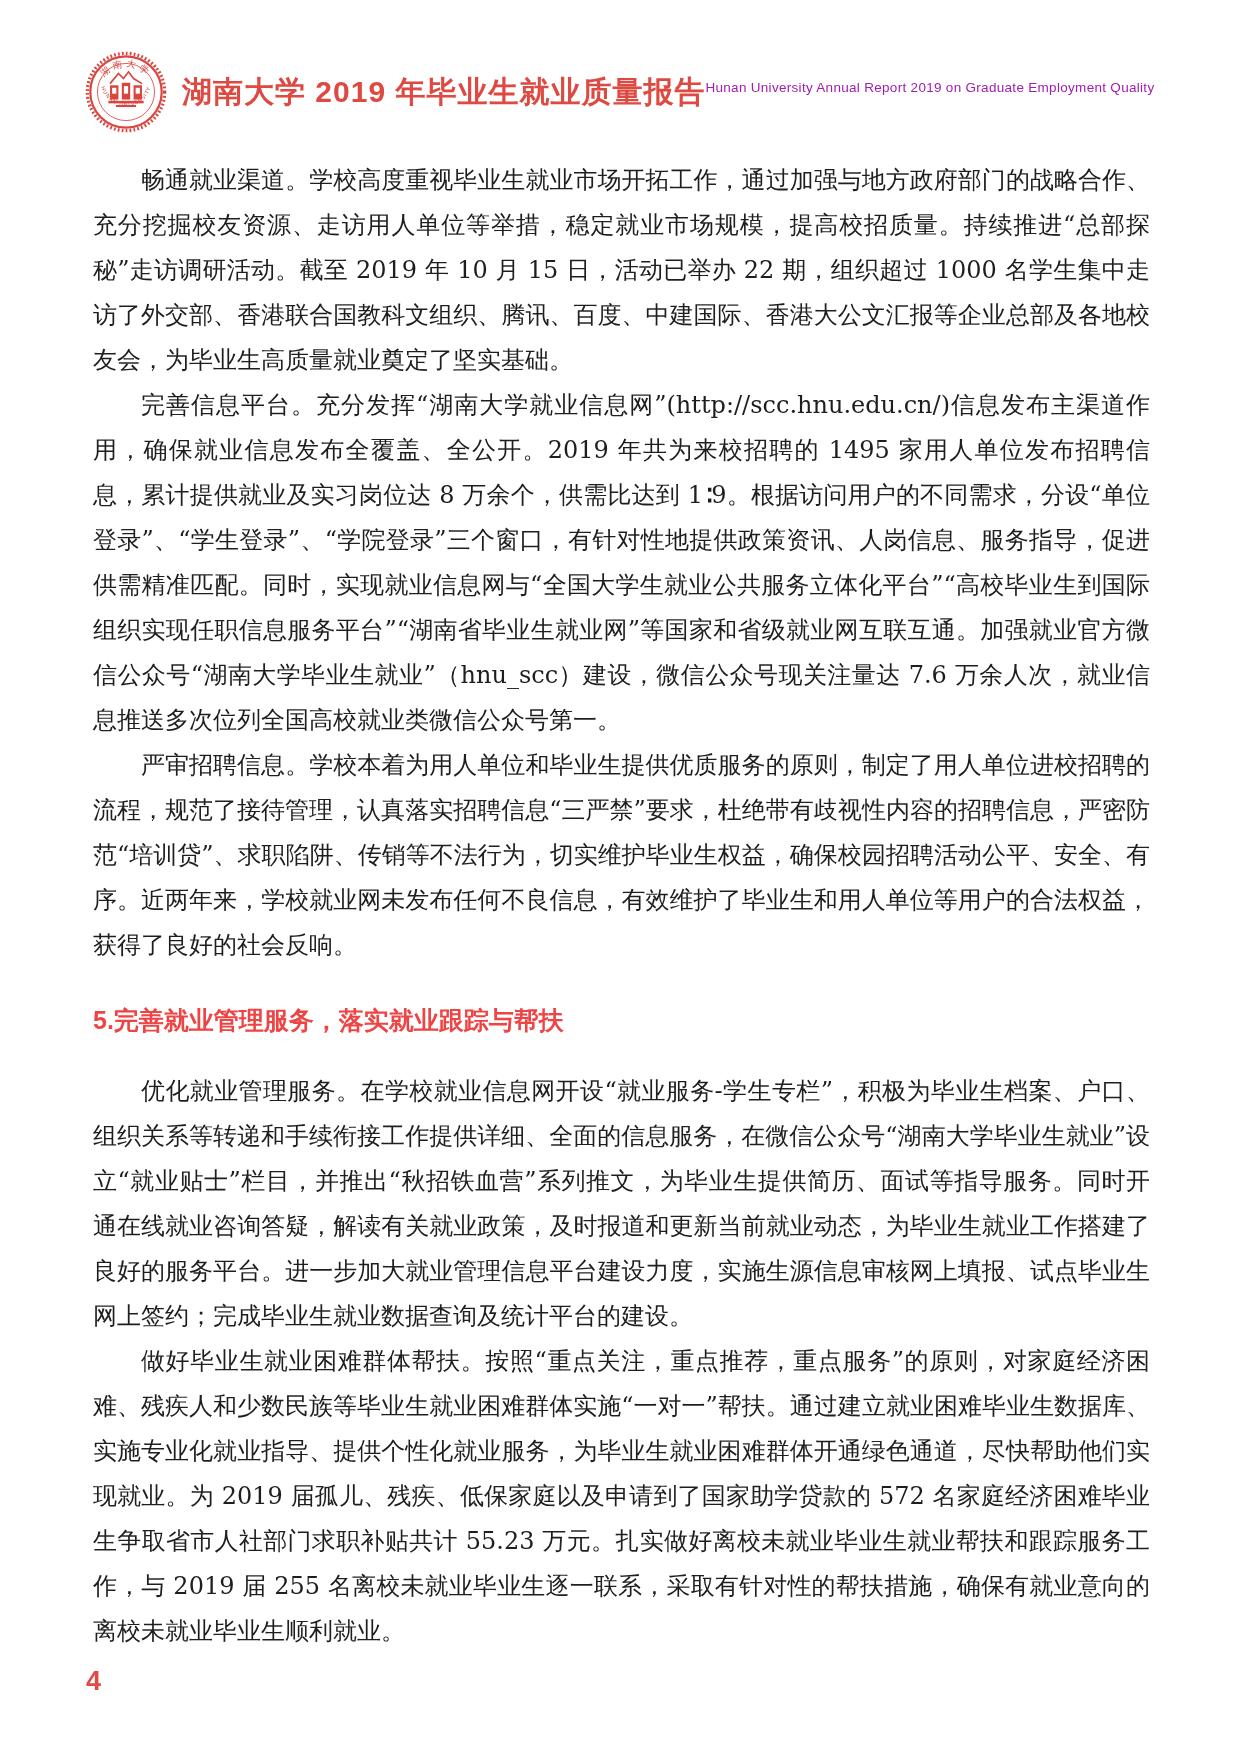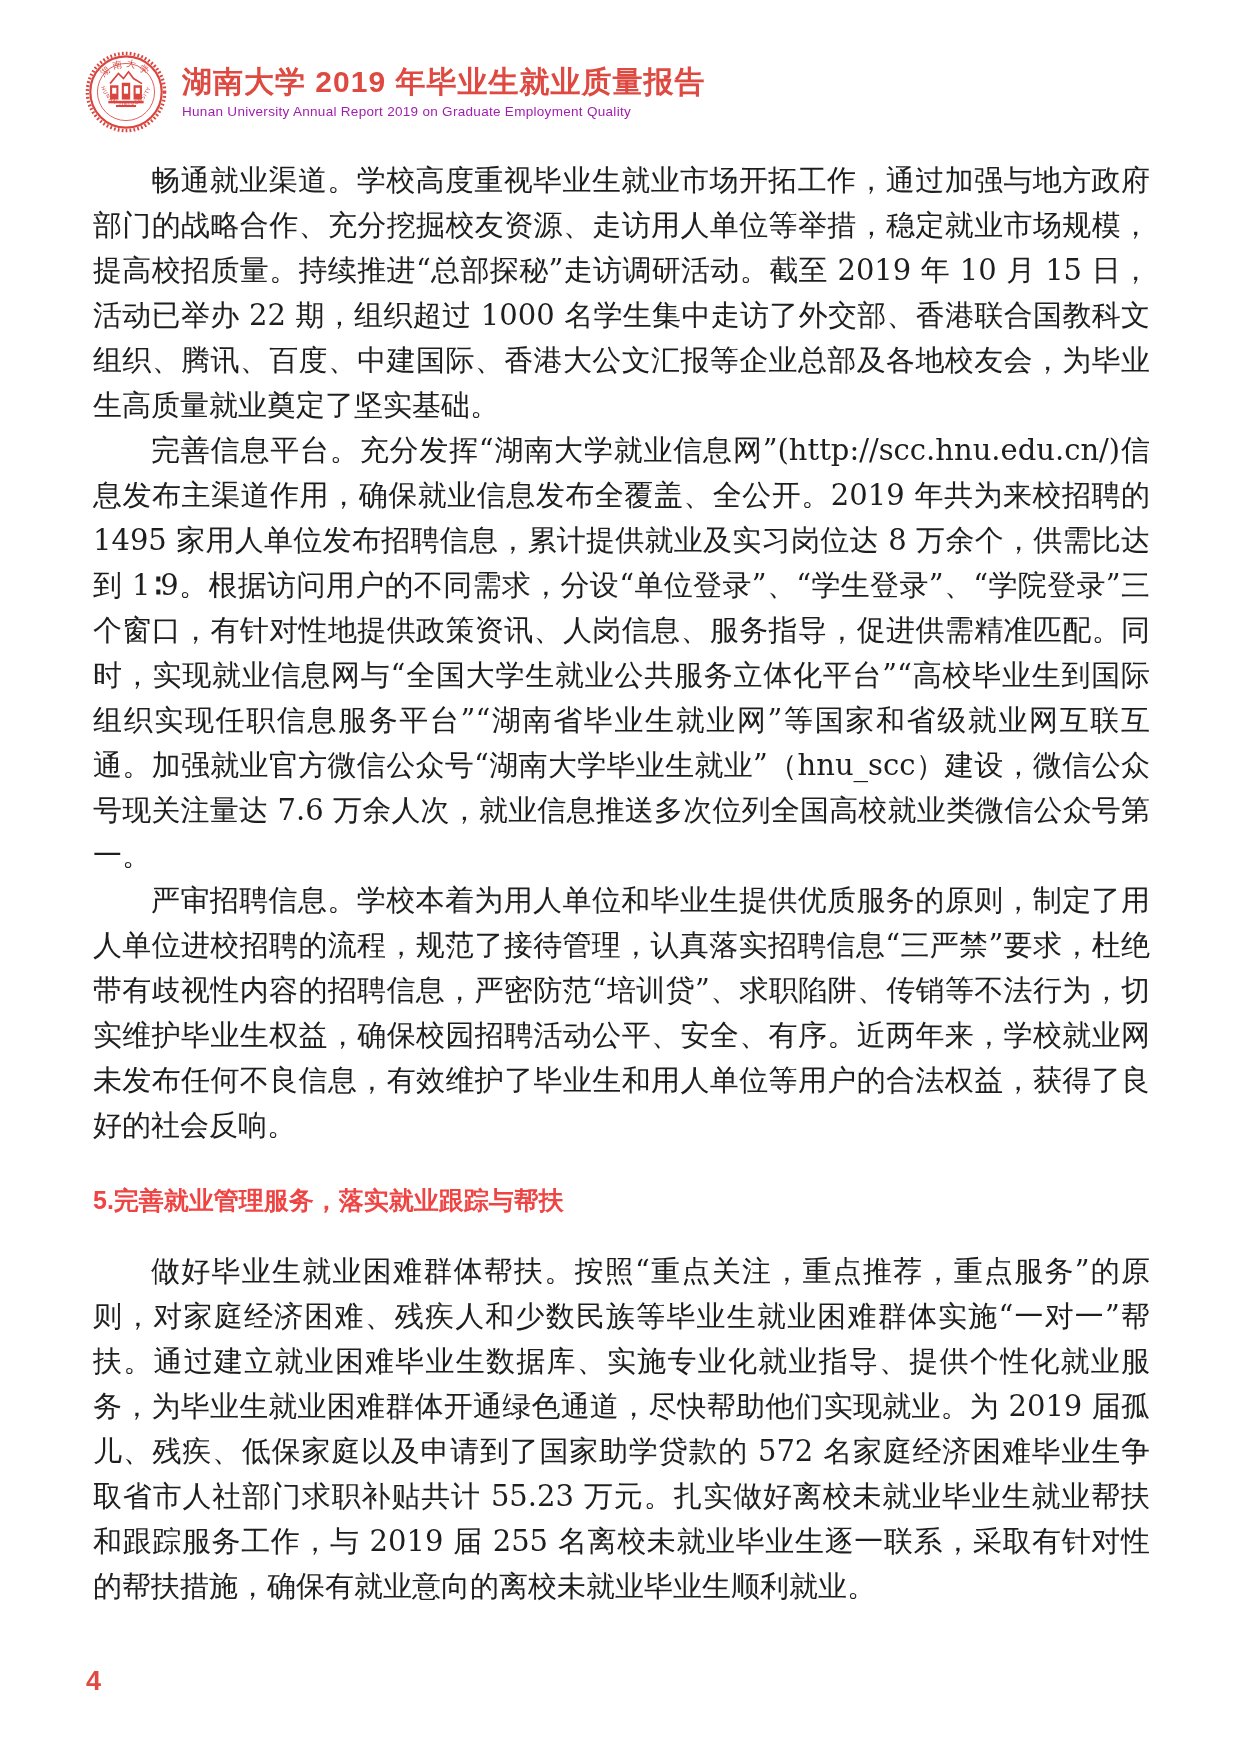--- a/index.html
+++ b/index.html
@@ -7,37 +7,37 @@
     width:1241px; height:1754px; background:#ffffff; position:relative;
     font-family:"DejaVu Serif","Liberation Serif",serif;
     -webkit-font-smoothing:antialiased;
   }
   
   .header {
     position:absolute; top:48px; left:84px;
     display:flex; align-items:center; gap:14px;
   }
   .logo { width:84px; height:88px; flex:0 0 auto; }
-  .title-block { display:flex; flex-direction:column; }
+  .title-block { display:flex; }
   .title-zh {
     font-family:"Liberation Sans","DejaVu Sans",sans-serif;
     font-weight:bold; font-size:30px; line-height:34px; letter-spacing:1px;
     color:#de4a42;
   }
   .title-en {
     font-family:"Liberation Sans","DejaVu Sans",sans-serif;
     font-size:13.5px; line-height:16px; margin-top:5px; letter-spacing:0.3px;
     color:#a21caf;
   }
   
   .content {
     position:absolute; left:93px; top:158px; width:1057px;
   }
   .para {
-    margin:0; font-size:29px; line-height:45px; color:#1e1e1e;
+    margin:0; font-size:24px; line-height:45px; color:#1e1e1e;
     text-align:justify; text-indent:2em;
     word-break:break-word;
   }
   .section-heading {
     margin:30px 0 26px 0;
     font-family:"Liberation Sans","DejaVu Sans",sans-serif;
     font-weight:bold; font-size:25px; line-height:45px; color:#ef4444;
   }
   
   .page-number {
@@ -89,16 +89,17 @@
   </div>
 </div>
 
 <div class="content">
   <p class="para">畅通就业渠道。学校高度重视毕业生就业市场开拓工作，通过加强与地方政府部门的战略合作、充分挖掘校友资源、走访用人单位等举措，稳定就业市场规模，提高校招质量。持续推进“总部探秘”走访调研活动。截至 2019 年 10 月 15 日，活动已举办 22 期，组织超过 1000 名学生集中走访了外交部、香港联合国教科文组织、腾讯、百度、中建国际、香港大公文汇报等企业总部及各地校友会，为毕业生高质量就业奠定了坚实基础。</p>
   <p class="para">完善信息平台。充分发挥“湖南大学就业信息网”(http://scc.hnu.edu.cn/)信息发布主渠道作用，确保就业信息发布全覆盖、全公开。2019 年共为来校招聘的 1495 家用人单位发布招聘信息，累计提供就业及实习岗位达 8 万余个，供需比达到 1∶9。根据访问用户的不同需求，分设“单位登录”、“学生登录”、“学院登录”三个窗口，有针对性地提供政策资讯、人岗信息、服务指导，促进供需精准匹配。同时，实现就业信息网与“全国大学生就业公共服务立体化平台”“高校毕业生到国际组织实现任职信息服务平台”“湖南省毕业生就业网”等国家和省级就业网互联互通。加强就业官方微信公众号“湖南大学毕业生就业”（hnu_scc）建设，微信公众号现关注量达 7.6 万余人次，就业信息推送多次位列全国高校就业类微信公众号第一。</p>
   <p class="para">严审招聘信息。学校本着为用人单位和毕业生提供优质服务的原则，制定了用人单位进校招聘的流程，规范了接待管理，认真落实招聘信息“三严禁”要求，杜绝带有歧视性内容的招聘信息，严密防范“培训贷”、求职陷阱、传销等不法行为，切实维护毕业生权益，确保校园招聘活动公平、安全、有序。近两年来，学校就业网未发布任何不良信息，有效维护了毕业生和用人单位等用户的合法权益，获得了良好的社会反响。</p>
 
   <h2 class="section-heading">5.完善就业管理服务，落实就业跟踪与帮扶</h2>
 
+  <p class="para">优化就业管理服务。在学校就业信息网开设“就业服务-学生专栏”，积极为毕业生档案、户口、组织关系等转递和手续衔接工作提供详细、全面的信息服务，在微信公众号“湖南大学毕业生就业”设立“就业贴士”栏目，并推出“秋招铁血营”系列推文，为毕业生提供简历、面试等指导服务。同时开通在线就业咨询答疑，解读有关就业政策，及时报道和更新当前就业动态，为毕业生就业工作搭建了良好的服务平台。进一步加大就业管理信息平台建设力度，实施生源信息审核网上填报、试点毕业生网上签约；完成毕业生就业数据查询及统计平台的建设。</p>
   <p class="para">做好毕业生就业困难群体帮扶。按照“重点关注，重点推荐，重点服务”的原则，对家庭经济困难、残疾人和少数民族等毕业生就业困难群体实施“一对一”帮扶。通过建立就业困难毕业生数据库、实施专业化就业指导、提供个性化就业服务，为毕业生就业困难群体开通绿色通道，尽快帮助他们实现就业。为 2019 届孤儿、残疾、低保家庭以及申请到了国家助学贷款的 572 名家庭经济困难毕业生争取省市人社部门求职补贴共计 55.23 万元。扎实做好离校未就业毕业生就业帮扶和跟踪服务工作，与 2019 届 255 名离校未就业毕业生逐一联系，采取有针对性的帮扶措施，确保有就业意向的离校未就业毕业生顺利就业。</p>
 </div>
 
 <div class="page-number">4</div>
 
 </body></html>

